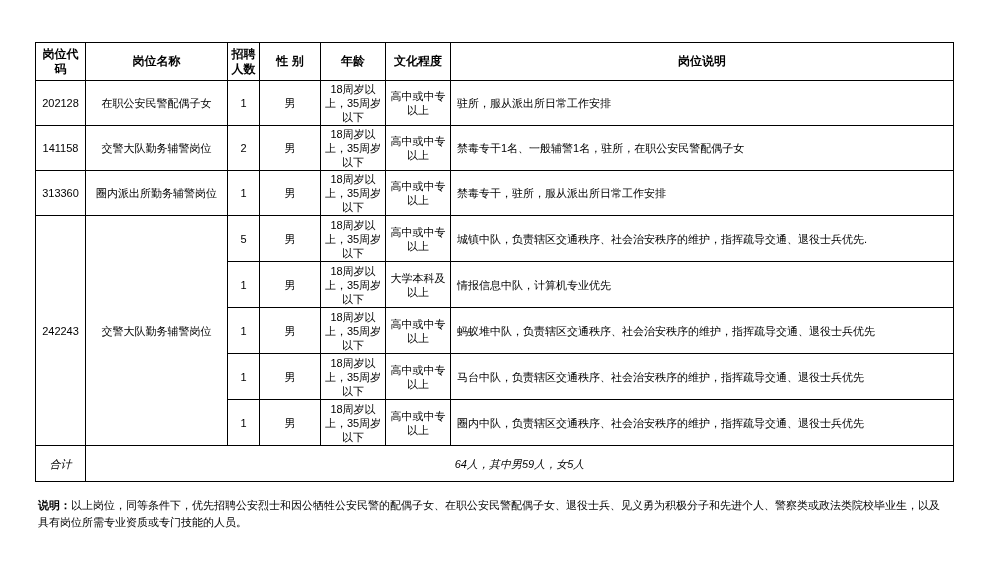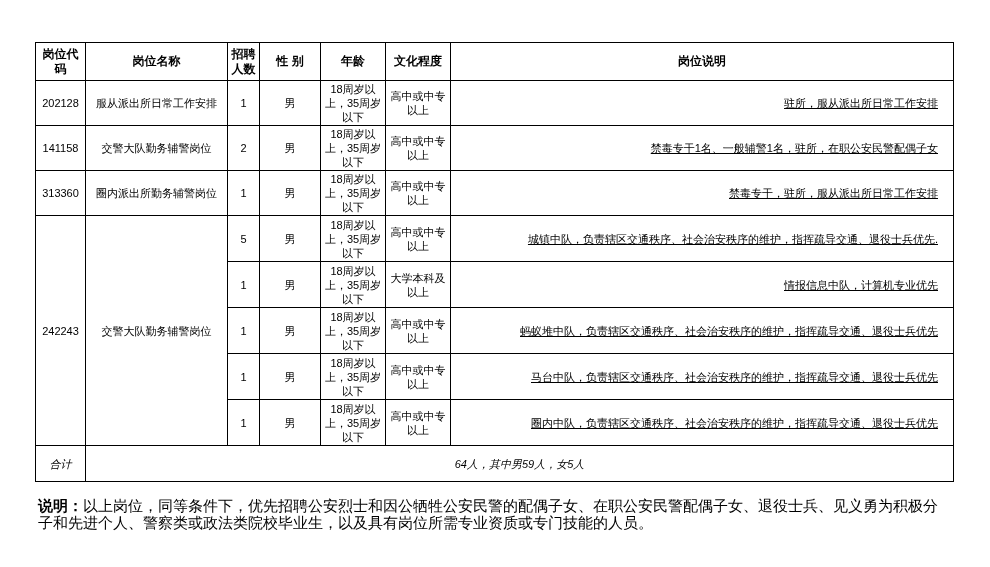--- a/index.html
+++ b/index.html
@@ -16,30 +16,30 @@
     border:1px solid #000; overflow:hidden;
     vertical-align:middle; word-break:break-all;
   }
   table.jobs th {
     font-size:12px; font-weight:bold; text-align:center;
     padding:1px 2px; line-height:15px;
   }
   table.jobs td {
     font-size:11px; padding:1px 2px; line-height:14px; text-align:center;
   }
-  table.jobs td.desc { text-align:right; padding-left:6px; padding-right:15px;text-decoration:underline; }
+  table.jobs td.desc { text-align:left; padding-left:6px; padding-right:0; }
   tr.hdr   { height:38px; }
   tr.r1    { height:45px; }
   tr.r2    { height:44px; }
   tr.r3    { height:45px; }
   tr.sub   { height:46px; }
   tr.total { height:36px;font-style:italic; }
   .note {
     margin:15px 0 0 38px; width:903px;
-    font-size:15px; line-height:17px; word-break:break-all;
+    font-size:11px; line-height:17px; word-break:break-all;
   }
   .note .note-label { font-weight:bold; }
 </style>
 </head>
 <body>
 
 <div class="sheet">
 
   <table class="jobs">
     <colgroup>
@@ -58,21 +58,21 @@
         <th>招聘人数</th>
         <th>性 别</th>
         <th>年龄</th>
         <th>文化程度</th>
         <th>岗位说明</th>
       </tr>
     </thead>
     <tbody>
       <tr class="r1">
         <td>202128</td>
-        <td>服从派出所日常工作安排</td>
+        <td>在职公安民警配偶子女</td>
         <td>1</td>
         <td>男</td>
         <td>18周岁以上，35周岁以下</td>
         <td>高中或中专以上</td>
         <td class="desc">驻所，服从派出所日常工作安排</td>
       </tr>
       <tr class="r2">
         <td>141158</td>
         <td>交警大队勤务辅警岗位</td>
         <td>2</td>

